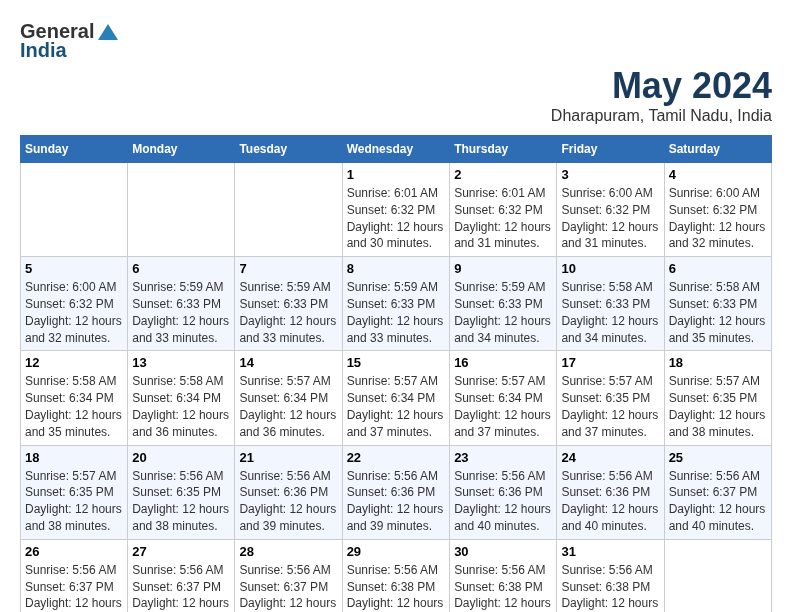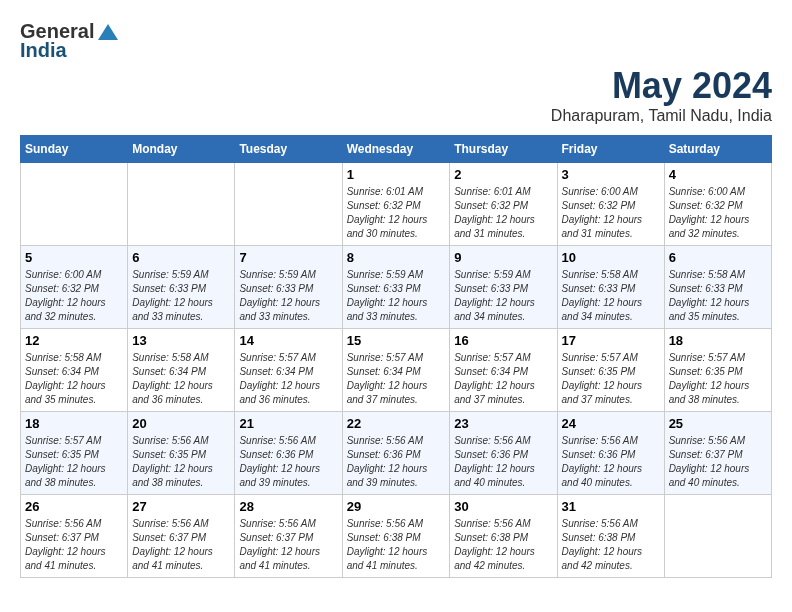--- a/index.html
+++ b/index.html
@@ -65,24 +65,23 @@
       min-height: 80px;
       width: 108px;
     }
     .cell-date {
       font-size: 13px;
       font-weight: bold;
       margin-bottom: 3px;
       color: #000;
     }
     .cell-info {
-      font-size: 10px;
+      font-size: 12px;
       color: #333;
       line-height: 1.4;
-      font-style: italic;
     }
     .empty-cell {
       background: #f9f9f9;
     }
     tbody tr:nth-child(even) td {
       background-color: #f2f7ff;
     }
     tbody tr:nth-child(odd) td {
       background-color: #fff;
     }

